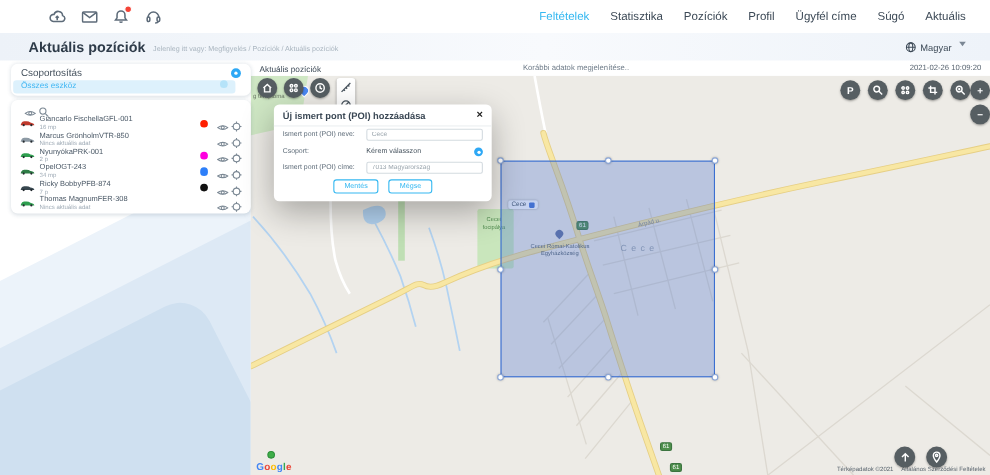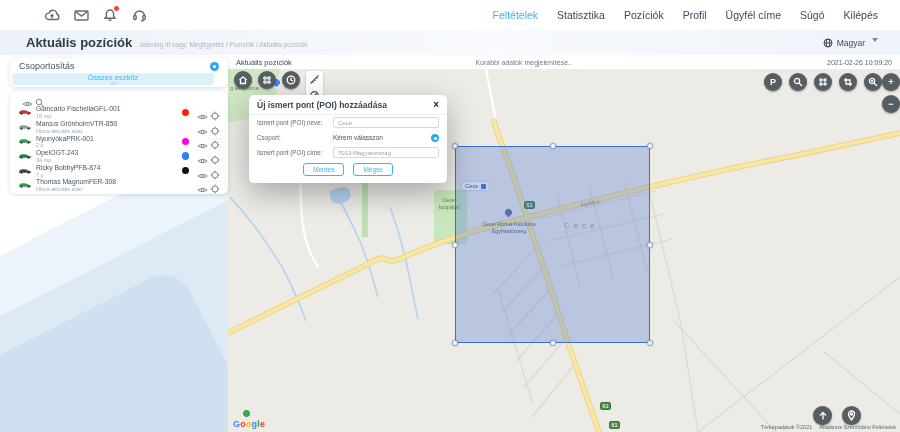--- a/index.html
+++ b/index.html
@@ -37,21 +37,21 @@
   .caret { width:0; height:0; border-left:3px solid transparent; border-right:3px solid transparent; border-top:4px solid #7b8794; margin-left:3px; }
 
   
   .card { position:absolute; background:#fff; border-radius:6px; box-shadow:0 1px 4px rgba(40,70,100,.18); z-index:3; }
   .card-grouping { left:10px; top:58px; width:218px; height:29px; }
   .g-head { display:flex; align-items:center; justify-content:space-between; padding:3px 9px 0 9px; }
   .g-head span { font-size:9px; color:#46525e;text-align:right; }
   .toggle-blue { width:9px; height:9px; border-radius:50%; background:#2ea8f5; position:relative; cursor:pointer; }
   .toggle-blue::after { content:""; position:absolute; left:3px; top:3px; width:3px; height:3px; border-radius:50%; background:#fff; }
   .all-devices { position:absolute; left:2px; right:14px; bottom:2px; height:12px; background:#ddf1fc; border-radius:3px;
-    display:flex; align-items:center; justify-content:space-between; padding:0 7px; cursor:pointer;flex-direction:column; }
+    display:flex; align-items:flex-start; justify-content:space-between; padding:0 7px; cursor:pointer; }
   .all-devices span { font-size:7.5px; color:#41b7f3; }
   .ind-circle { width:7px; height:7px; border-radius:50%; background:#b5e3f9; }
 
   .card-devices { left:10px; top:91px; width:218px; height:103px; }
   .d-head { display:flex; align-items:center; height:14px; padding:2px 9px 0 9px; }
   .d-head .t { font-size:10px; font-weight:bold; color:#33404d; flex:1; }
   .d-head svg { stroke:#6a7784; fill:none; stroke-width:1.1; cursor:pointer; }
   .device-row { display:flex; align-items:center; height:14.6px; padding:0 8px; cursor:pointer; }
   .car { width:14px; height:8px; flex:none; }
   .dtxt { flex:1; margin-left:4px; overflow:hidden; }
@@ -158,21 +158,21 @@
           </svg>
       </div>
     </div>
     <nav class="topnav">
       <span class="active">Feltételek</span>
       <span>Statisztika</span>
       <span>Pozíciók</span>
       <span>Profil</span>
       <span>Ügyfél címe</span>
       <span>Súgó</span>
-      <span>Kilépés</span>
+      <span>Aktuális</span>
     </nav>
   </header>
 
   <div class="subheader">
     <span class="page-title">Aktuális pozíciók</span>
     <span class="breadcrumb">Jelenleg itt vagy: Megfigyelés / Pozíciók / Aktuális pozíciók</span>
     <div class="lang">
       <svg width="10" height="10" viewBox="0 0 10 10">
           <circle cx="5" cy="5" r="4"></circle>
           <ellipse cx="5" cy="5" rx="1.8" ry="4"></ellipse>

